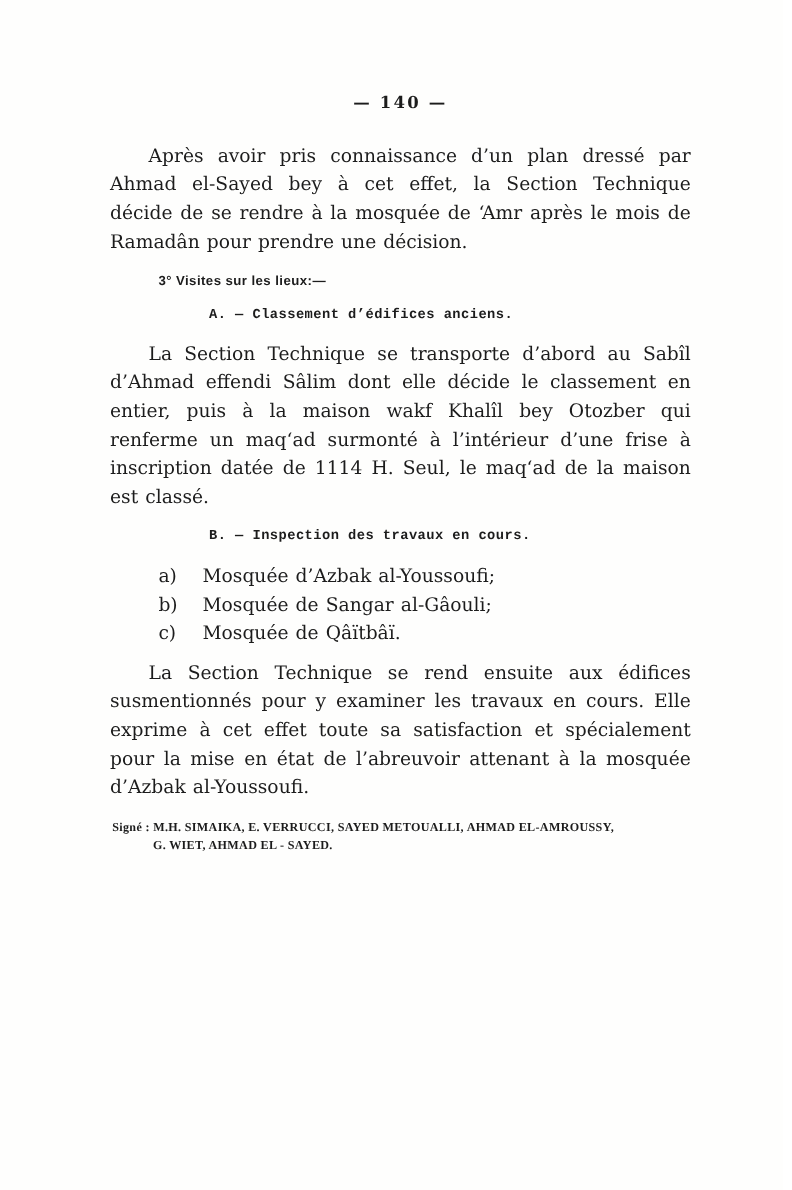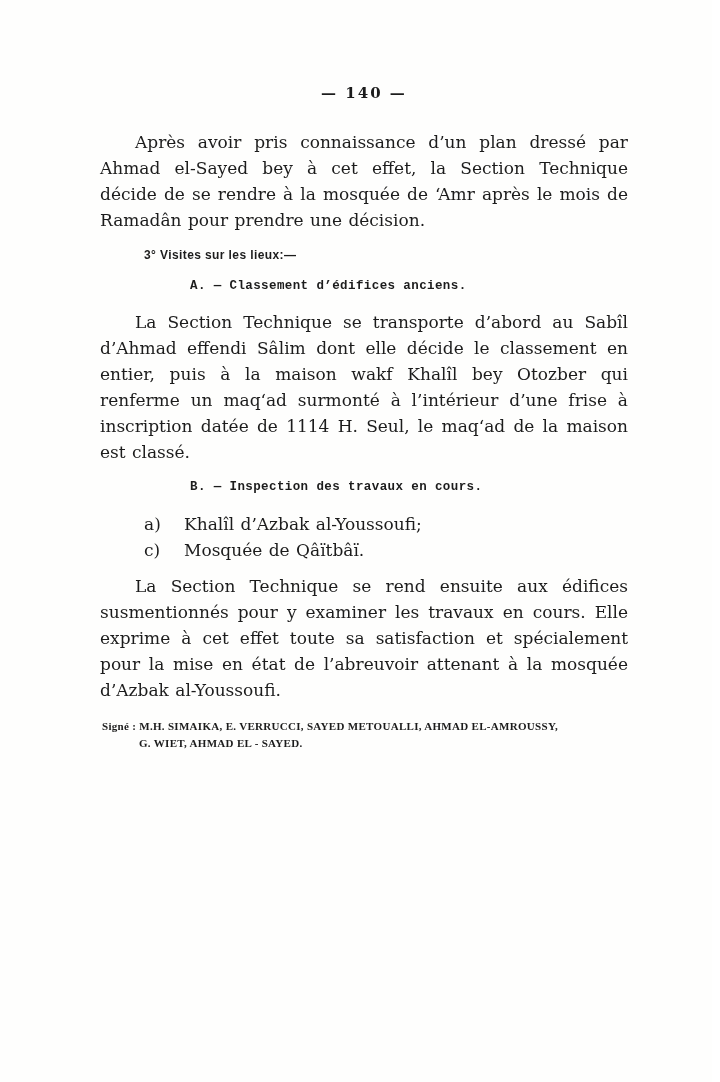--- a/index.html
+++ b/index.html
@@ -95,21 +95,24 @@
     <div class="heading-num">3°  Visites sur les lieux:—</div>
 
     <div class="heading-sub">A. — Classement d’édifices anciens.</div>
 
     <p class="body-para">La Section Technique se transporte d’abord au Sabîl d’Ahmad effendi Sâlim dont elle décide le classement en entier, puis à la maison wakf Khalîl bey Otozber qui renferme un maq‘ad surmonté à l’intérieur d’une frise à inscription datée de 1114 H. Seul, le maq‘ad de la maison est classé.</p>
 
     <div class="heading-sub b">B. — Inspection des travaux en cours.</div>
 
     <div class="list">
       <div class="list-item">
-        <span class="list-marker">a)</span><span>Khalîl d’Azbak al-Youssoufi;</span>
+        <span class="list-marker">a)</span><span>Mosquée d’Azbak al-Youssoufi;</span>
+      </div>
+      <div class="list-item">
+        <span class="list-marker">b)</span><span>Mosquée de Sangar al-Gâouli;</span>
       </div>
       <div class="list-item">
         <span class="list-marker">c)</span><span>Mosquée de Qâïtbâï.</span>
       </div>
     </div>
 
     <p class="body-para">La Section Technique se rend ensuite aux édifices susmentionnés pour y examiner les travaux en cours. Elle exprime à cet effet toute sa satisfaction et spécialement pour la mise en état de l’abreuvoir attenant à la mosquée d’Azbak al-Youssoufi.</p>
 
     <div class="signature">
       <span>Signé : M.H. SIMAIKA, E. VERRUCCI, SAYED METOUALLI, AHMAD EL-AMROUSSY,</span>

